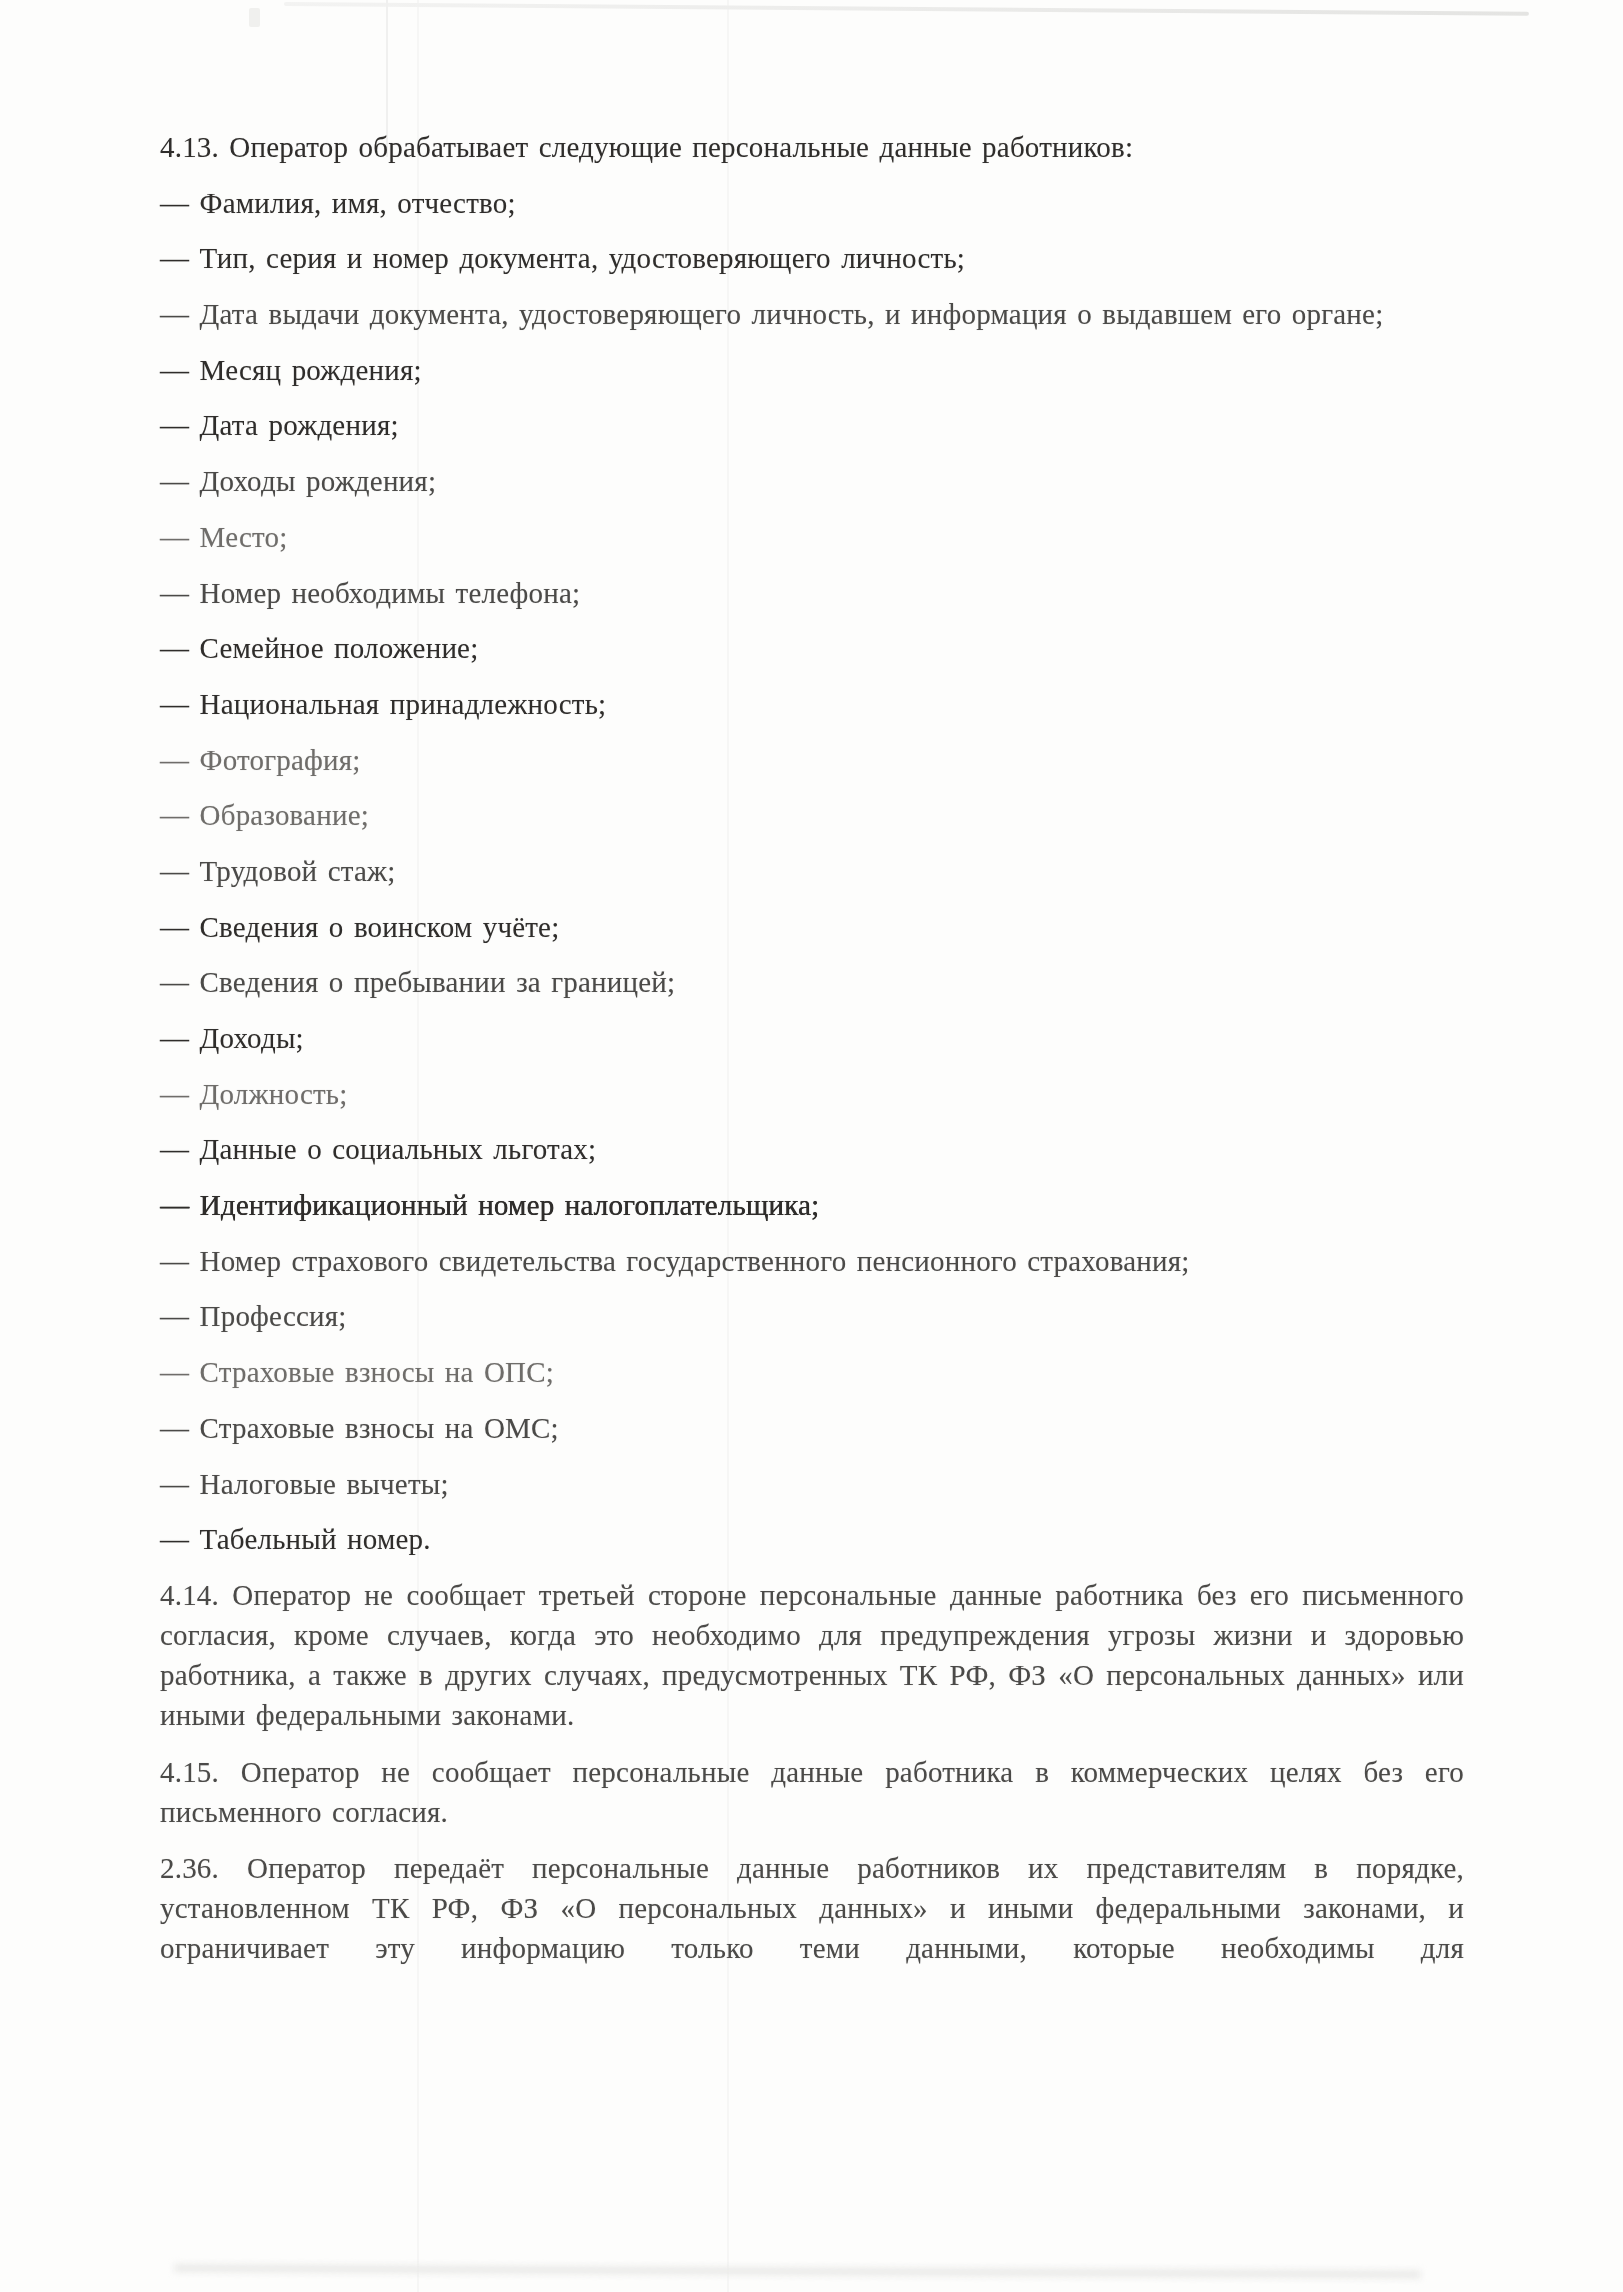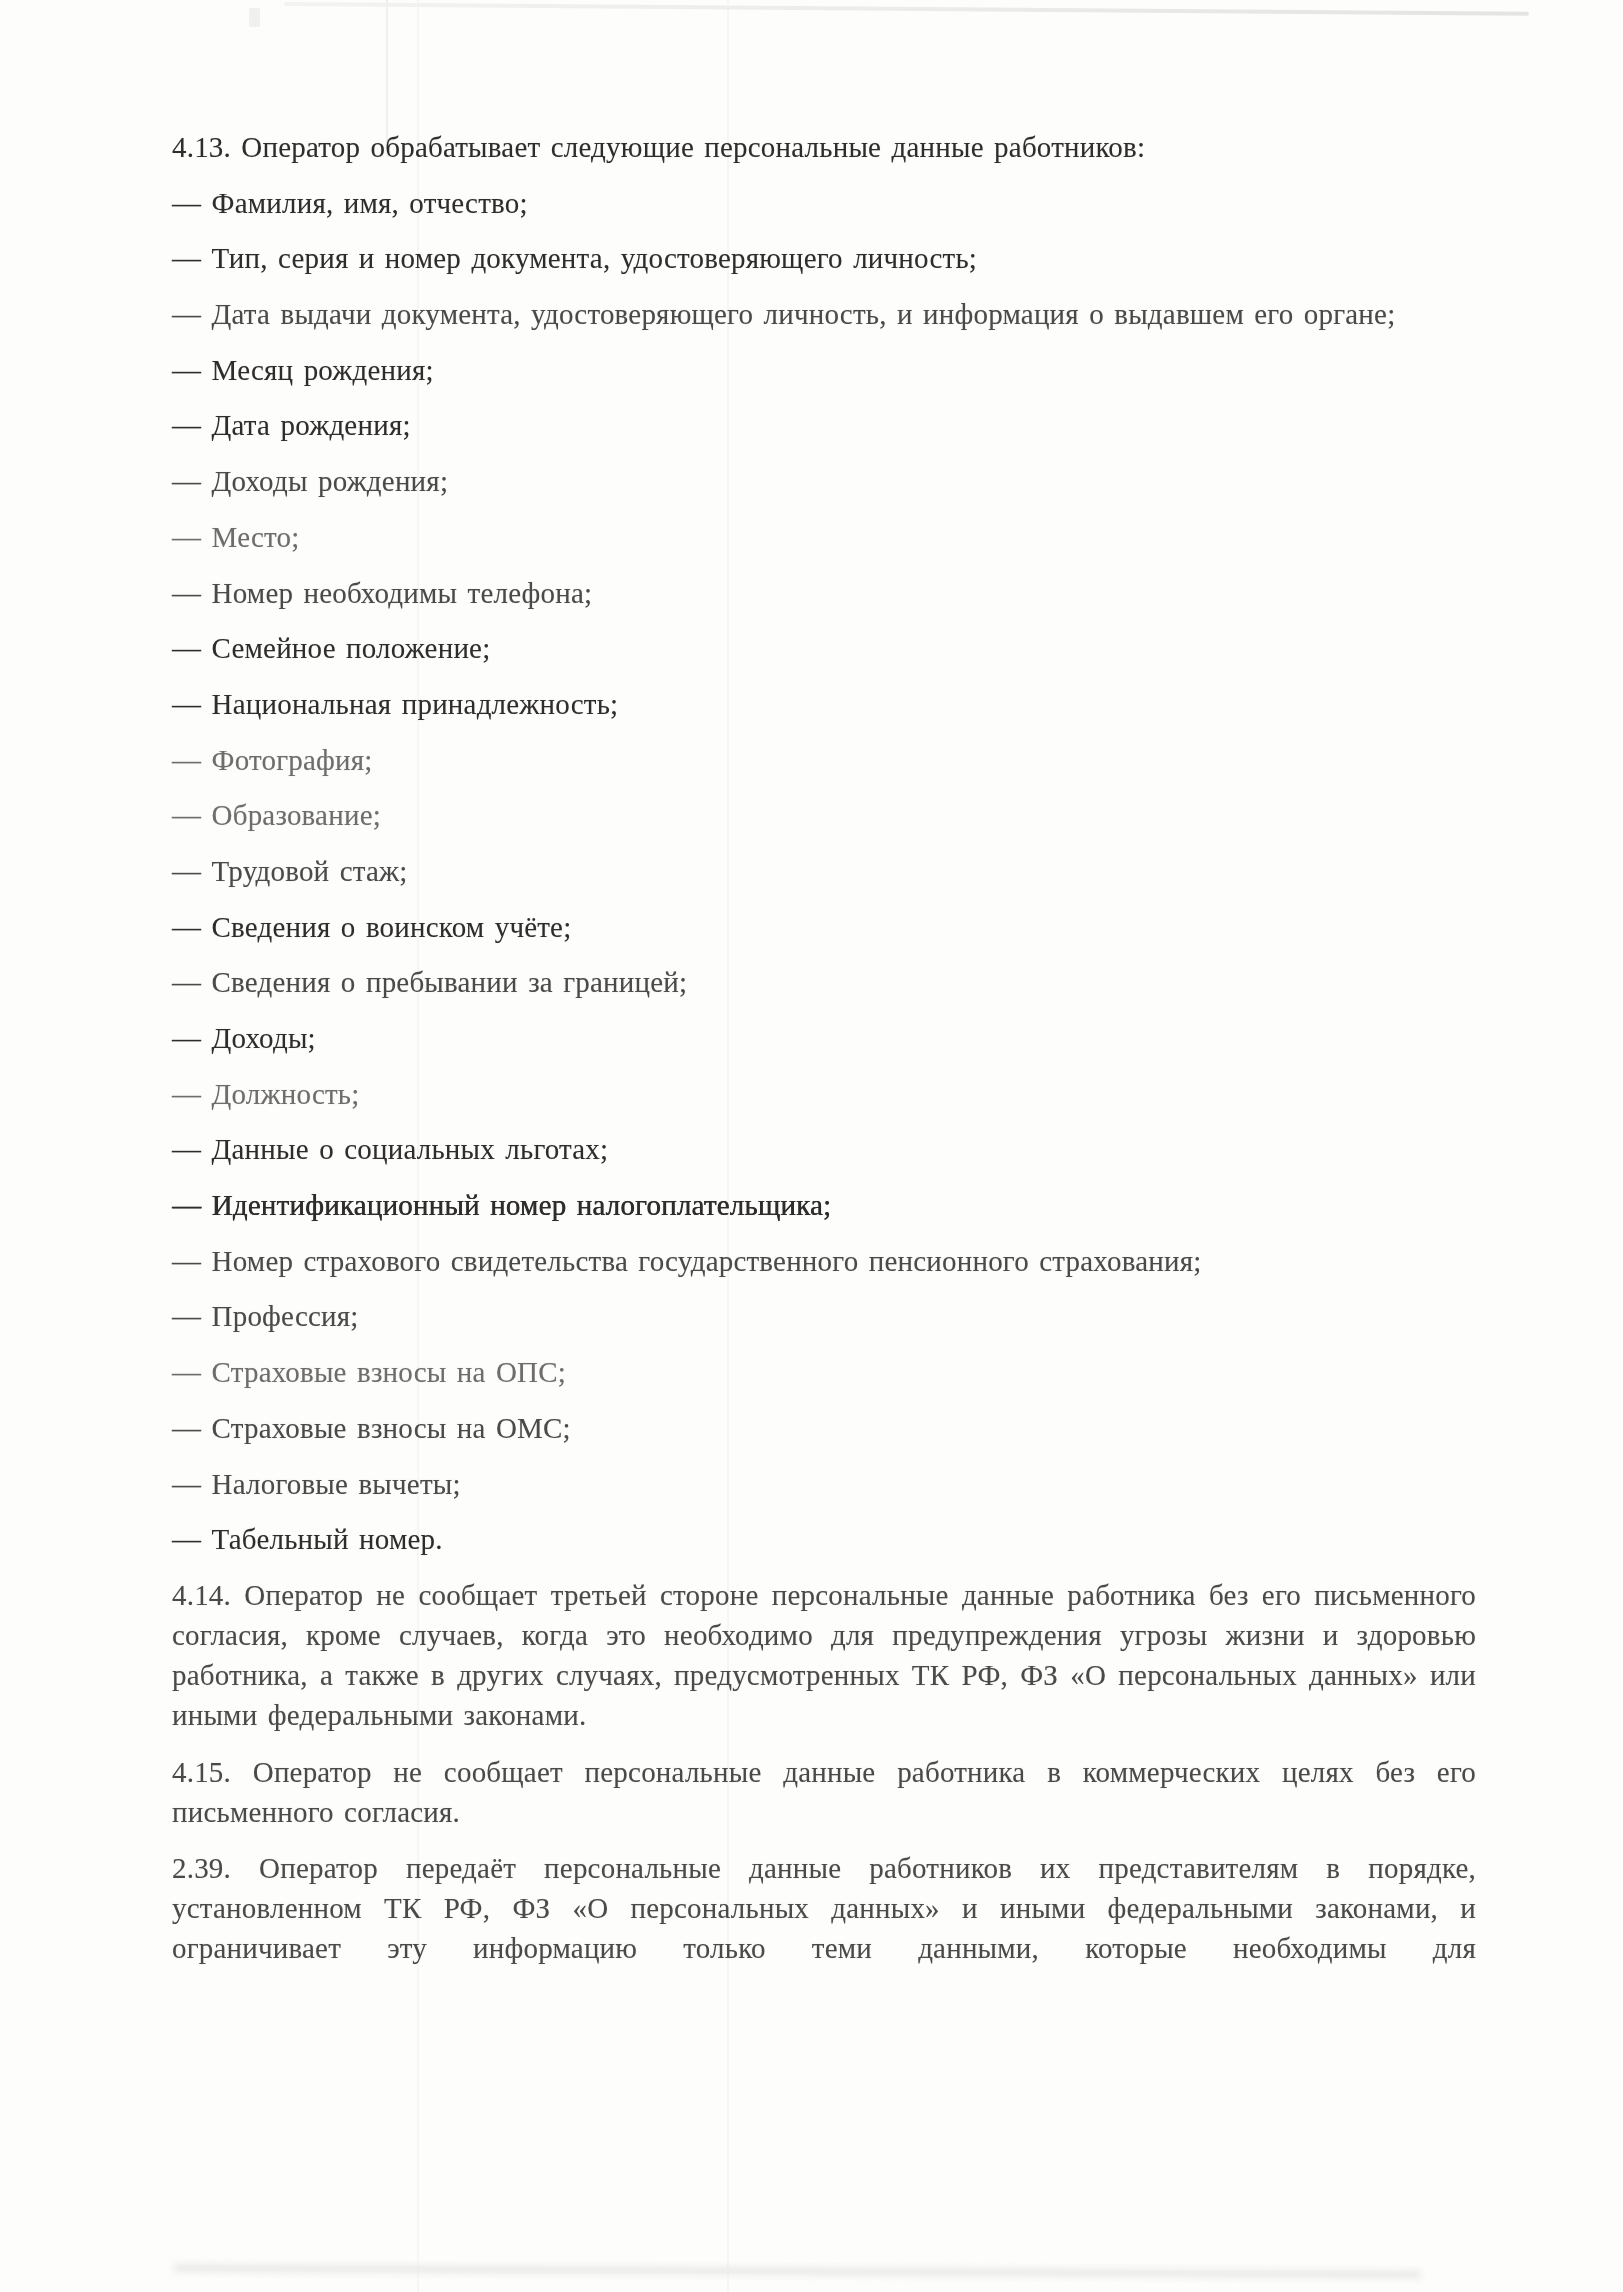--- a/index.html
+++ b/index.html
@@ -27,21 +27,21 @@
   .corner-mark{
     position:absolute;left:249px;top:7.8px;width:10.8px;height:19.6px;
     background:#f0f0ee;border-radius:2px;
   }
   .edge-bottom{
     position:absolute;left:174px;top:2264px;width:1247px;height:7.8px;
     background:#eaeae8;filter:blur(3.9px);
     transform:rotate(0.3deg);transform-origin:left top;
   }
   .content{
-    position:absolute;left:172px;top:127px;width:1304px;
+    position:absolute;left:160px;top:127px;width:1304px;
     font-size:29px;line-height:40px;
     text-shadow:0 0 1px rgba(40,40,40,.22);
     letter-spacing:0.2px;
   }
   .content p{margin:0 0 15.7px 0;word-spacing:2.9px;}
   .para{margin:0 0 16.7px 0 !important;text-align:justify;word-spacing:17.6px;}
   .para-last{text-align-last:justify;}
   .justify2{text-align:justify;word-spacing:27.4px;}
   .d{color:var(--ink_dark,#2f2d2b);}
   .m{color:var(--ink_medium,#4b4a48);}
@@ -84,18 +84,18 @@
       <p class="m">— Номер страхового свидетельства государственного пенсионного страхования;</p>
       <p class="m">— Профессия;</p>
       <p class="l">— Страховые взносы на ОПС;</p>
       <p class="m">— Страховые взносы на ОМС;</p>
       <p class="m">— Налоговые вычеты;</p>
       <p class="d">— Табельный номер.</p>
     </div>
 
     <p class="para m">4.14. Оператор не сообщает третьей стороне персональные данные работника без его письменного согласия, кроме случаев, когда это необходимо для предупреждения угрозы жизни и здоровью работника, а также в других случаях, предусмотренных ТК РФ, ФЗ «О персональных данных» или иными федеральными законами.</p>
     <p class="para m">4.15. Оператор не сообщает персональные данные работника в коммерческих целях без его письменного согласия.</p>
-    <p class="para para-last m">2.39. Оператор передаёт персональные данные работников их представителям в порядке, установленном ТК РФ, ФЗ «О персональных данных» и иными федеральными законами, и ограничивает эту информацию только теми данными, которые необходимы для</p>
+    <p class="para para-last m">2.36. Оператор передаёт персональные данные работников их представителям в порядке, установленном ТК РФ, ФЗ «О персональных данных» и иными федеральными законами, и ограничивает эту информацию только теми данными, которые необходимы для</p>
   </div>
 
   <div class="edge-bottom"></div>
 </div>
 
 
 </body></html>

